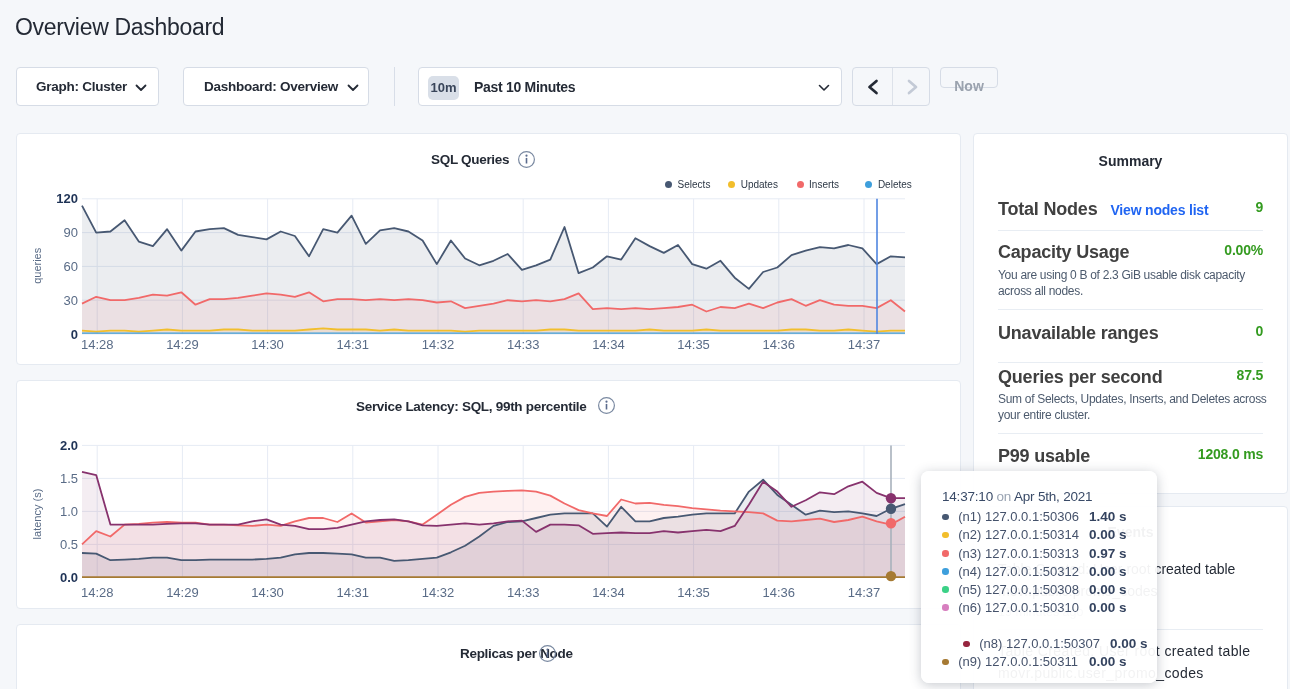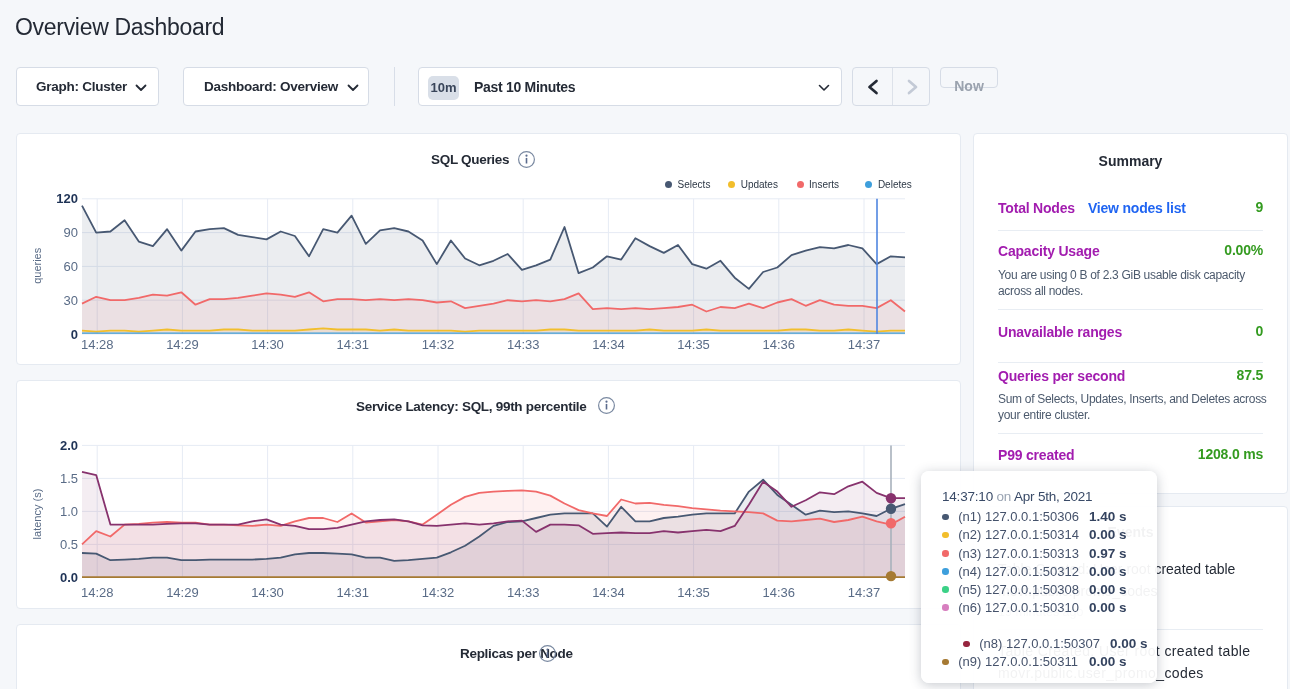--- a/index.html
+++ b/index.html
@@ -2,21 +2,21 @@
 <html><head><meta charset="utf-8"><style>
 * { margin:0; padding:0; box-sizing:border-box; }
 body { font-family:"Liberation Sans", sans-serif; background:#f5f7fa; }
 #page { position:relative; width:1290px; height:689px; overflow:hidden; background:#f5f7fa; }
 .card { position:absolute; background:#fff; border:1px solid #e5eaf1; border-radius:4px; }
 .ctitle { position:absolute; font-size:13.5px; letter-spacing:-0.3px; font-weight:bold; color:#242a35; }
 .dd { position:absolute; background:#fff; border:1px solid #d6dce6; border-radius:4px; height:39px;
       font-size:13.5px; letter-spacing:-0.25px; font-weight:bold; color:#242a35; }
 .sum-title { position:absolute; top:19px; width:100%; text-align:center; font-size:14px; font-weight:bold; color:#242a35; }
 .srow { position:absolute; left:24px; right:24px; height:20px; }
-.slab { font-size:14px; font-weight:bold; color:#a21caf; letter-spacing:-0.2px; }
+.slab { font-size:18px; font-weight:bold; color:#404040; letter-spacing:-0.2px; }
 .slink { font-size:14px; font-weight:bold; color:#2065f2; margin-left:13px; letter-spacing:-0.2px; }
 .sval { position:absolute; right:0; top:0; font-size:14px; font-weight:bold; color:#349b20; letter-spacing:-0.2px; }
 .sdiv { position:absolute; left:24px; right:24px; height:1px; background:#e8edf3; }
 .spara { position:absolute; left:24px; width:271px; font-size:12px; letter-spacing:-0.3px; line-height:16px; color:#4c5a6d; }
 .ev { font-size:14px; line-height:22px; color:#242a35; }
 </style></head>
 <body>
 <div id="page">
 
 <div style="position:absolute;left:15px;top:14px;font-size:23px;letter-spacing:-0.3px;color:#242a35;">Overview Dashboard</div>
@@ -179,21 +179,21 @@
 <div class="srow" style="top:64.5px;"><span class="slab">Total Nodes</span><span class="slink">View nodes list</span><span class="sval">9</span></div>
 <div class="sdiv" style="top:95.5px;"></div>
 <div class="srow" style="top:107.7px;"><span class="slab">Capacity Usage</span><span class="sval">0.00%</span></div>
 <div class="spara" style="top:132.5px;">You are using 0 B of 2.3 GiB usable disk capacity across all nodes.</div>
 <div class="sdiv" style="top:175px;"></div>
 <div class="srow" style="top:189px;"><span class="slab">Unavailable ranges</span><span class="sval">0</span></div>
 <div class="sdiv" style="top:227.7px;"></div>
 <div class="srow" style="top:233.2px;"><span class="slab">Queries per second</span><span class="sval">87.5</span></div>
 <div class="spara" style="top:256.7px;">Sum of Selects, Updates, Inserts, and Deletes across your entire cluster.</div>
 <div class="sdiv" style="top:299px;"></div>
-<div class="srow" style="top:312.2px;"><span class="slab">P99 created</span><span class="sval">1208.0 ms</span></div>
+<div class="srow" style="top:312.2px;"><span class="slab">P99 usable</span><span class="sval">1208.0 ms</span></div>
 </div>
 
 <div class="card" style="left:973px;top:506px;width:315px;height:300px;">
   <div class="sum-title" style="top:17px;">Events</div>
   <div class="ev" style="position:absolute;left:24px;top:51px;width:268px;">Table Created: User root created table movr.public.promo_codes</div>
   <div style="position:absolute;left:24px;top:98px;font-size:12.5px;color:#8a93a2;">19 minutes ago</div>
   <div class="sdiv" style="top:122px;"></div>
   <div class="ev" style="position:absolute;left:24px;top:133px;width:268px;letter-spacing:0.4px;">Table Created: User root created table movr.public.user_promo_codes</div>
 </div>
 

